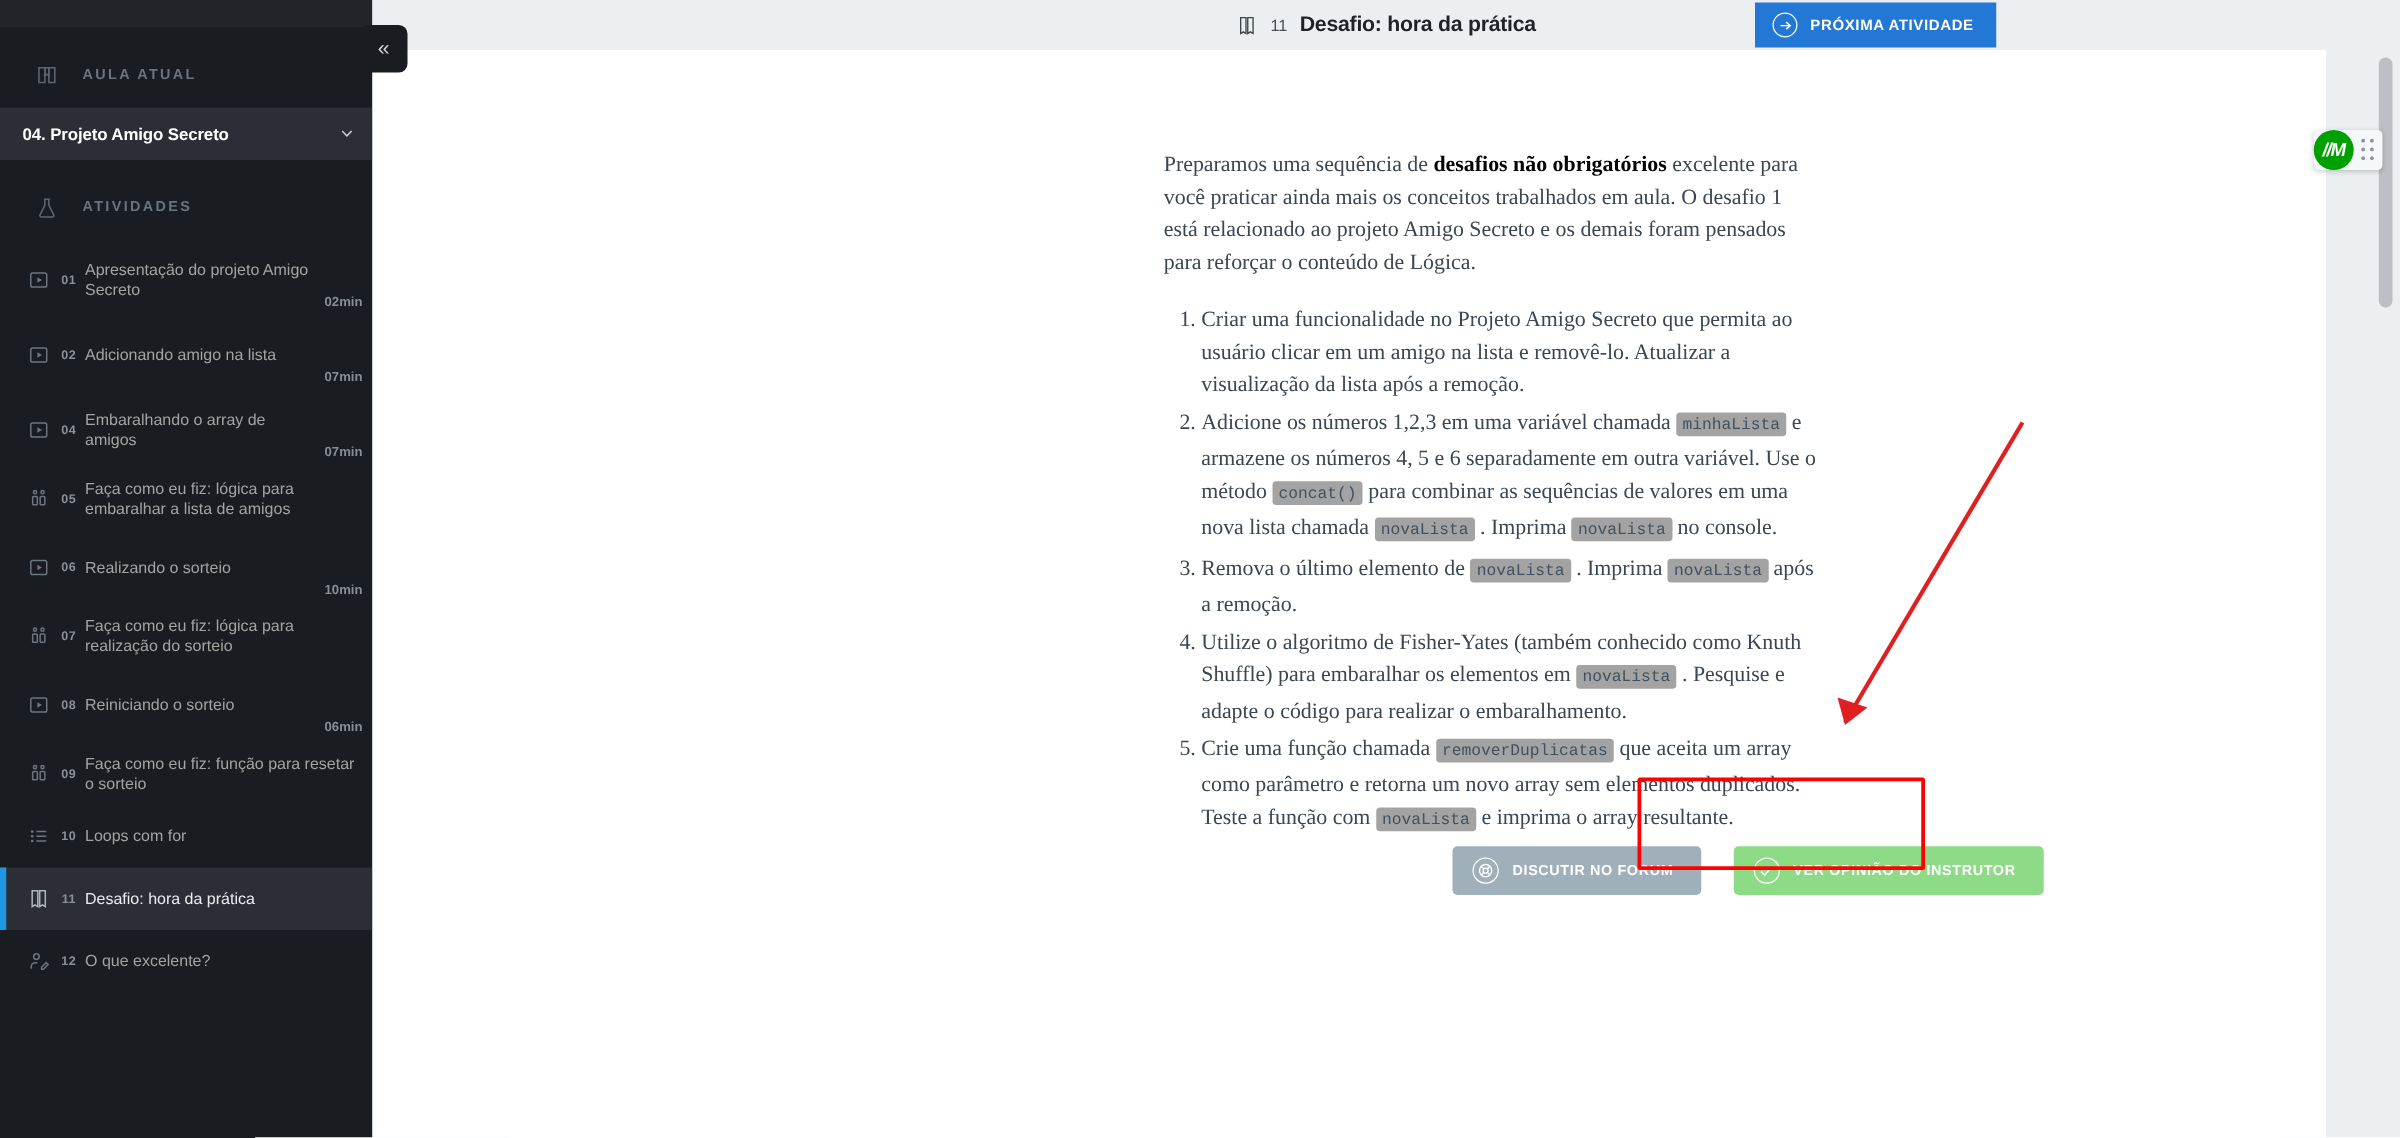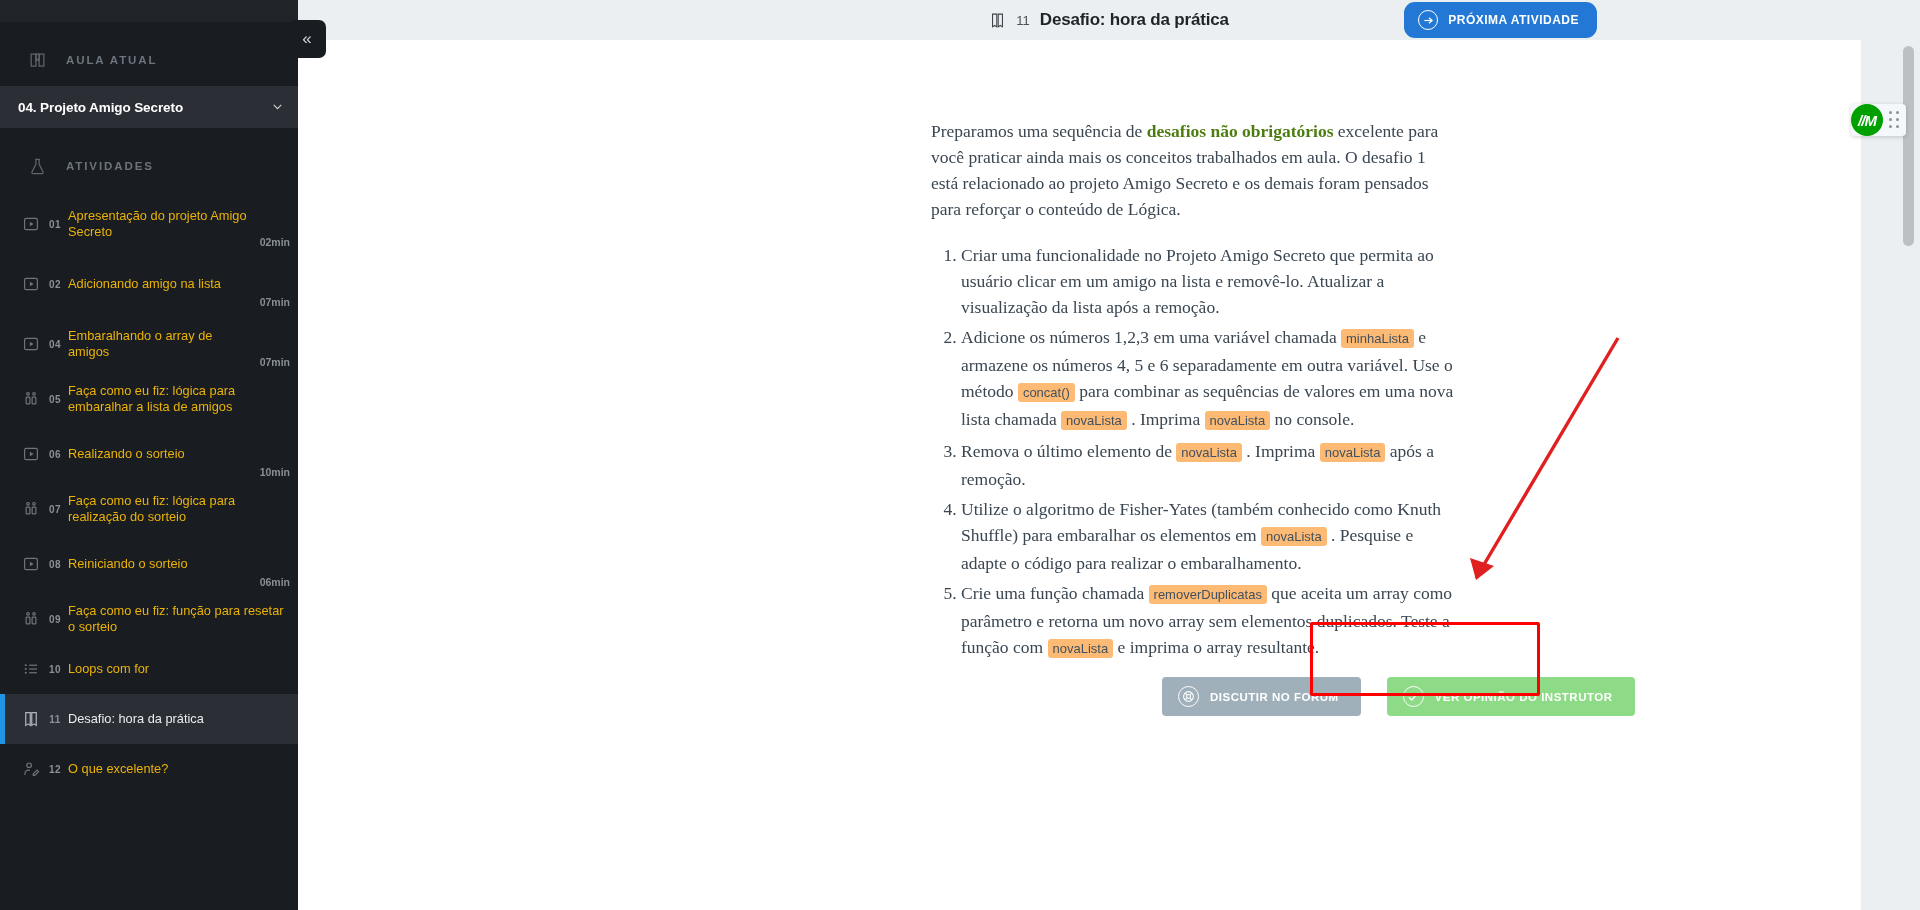--- a/index.html
+++ b/index.html
@@ -62,21 +62,21 @@
     width: 22px; flex: 0 0 22px; height: 22px;
     color: #6d767f;
     display: flex; align-items: center; justify-content: center;
   }
   .act-item .act-num {
     width: 26px; flex: 0 0 26px; text-align: center;
     font-size: 10px; color: #8a9197; font-weight: 600;
     letter-spacing: .4px;
   }
   .act-item .act-label {
-    flex: 1; color: #eab308; font-size: 12.8px; line-height: 16px;
+    flex: 1; color: #a3a3a3; font-size: 12.8px; line-height: 16px;
     padding-right: 6px;
   }
   .act-item .act-dur {
     flex: 0 0 auto; color: #878f96; font-size: 10.5px; font-weight: 600;
     padding-left: 4px;
     margin-top: 36px;
   }
   .act-item.active { background: #2b2f35; }
   .act-item.active::before {
     content: ""; position: absolute; left: 0; top: 0; bottom: 0;
@@ -109,21 +109,21 @@
     position: absolute; left: 0; right: 0;
     display: flex; align-items: center; justify-content: center;
     gap: 10px;
   }
   .topbar-center .book-icon { color: #3c4349; display: flex; align-items: center;}
   .topbar-num { font-size: 13px; color: #4a5057; font-weight: 400; }
   .topbar-title { font-size: 17px; font-weight: 700; color: #1f2328; letter-spacing: -0.2px;}
   .next-btn {
     position: absolute; right: 323px; top: 2px;
     height: 36px; background: #2278d4; color: #fff;
-    border: none; border-radius: 11px;
+    border: none; border-radius: 0;
     display: flex; align-items: center; gap: 10px;
     padding: 0 18px 0 14px;
     font-size: 12px; font-weight: 700; letter-spacing: .5px;
     cursor: pointer;
     font-family: "Liberation Sans", sans-serif;
   }
   .next-btn .arrow-circ {
     width: 20px; height: 20px; border-radius: 50%;
     border: 1.6px solid #fff; display: flex; align-items: center;
     justify-content: center; font-size: 11px; line-height: 1;
@@ -138,27 +138,27 @@
 
   .article {
     position: absolute; left: 633px; top: 78px;
     width: 525px;
     font-family: "Liberation Serif", serif;
     color: #3a4651;
     font-size: 17.5px;
     line-height: 26px;
   }
   .article p { margin-bottom: 20px; }
-  .article strong { font-weight: 700; color: #4d7c0f; }
+  .article strong { font-weight: 700; color: #000000; }
   .article ol { margin: 0 0 0 30px; padding: 0; }
   .article ol li { margin-bottom: 4px; }
   code {
-    font-family: Liberation Sans, sans-serif;
+    font-family: Liberation Mono, monospace;
     font-size: 13px;
-    background: #fdba74;
+    background: #a3a3a3;
     color: #41515f;
     padding: 2px 5px;
     border-radius: 3px;
   }
 
   .actions {
     position: absolute; left: 864px; top: 637px;
     display: flex; gap: 26px; align-items: center;
   }
   .btn-act {

